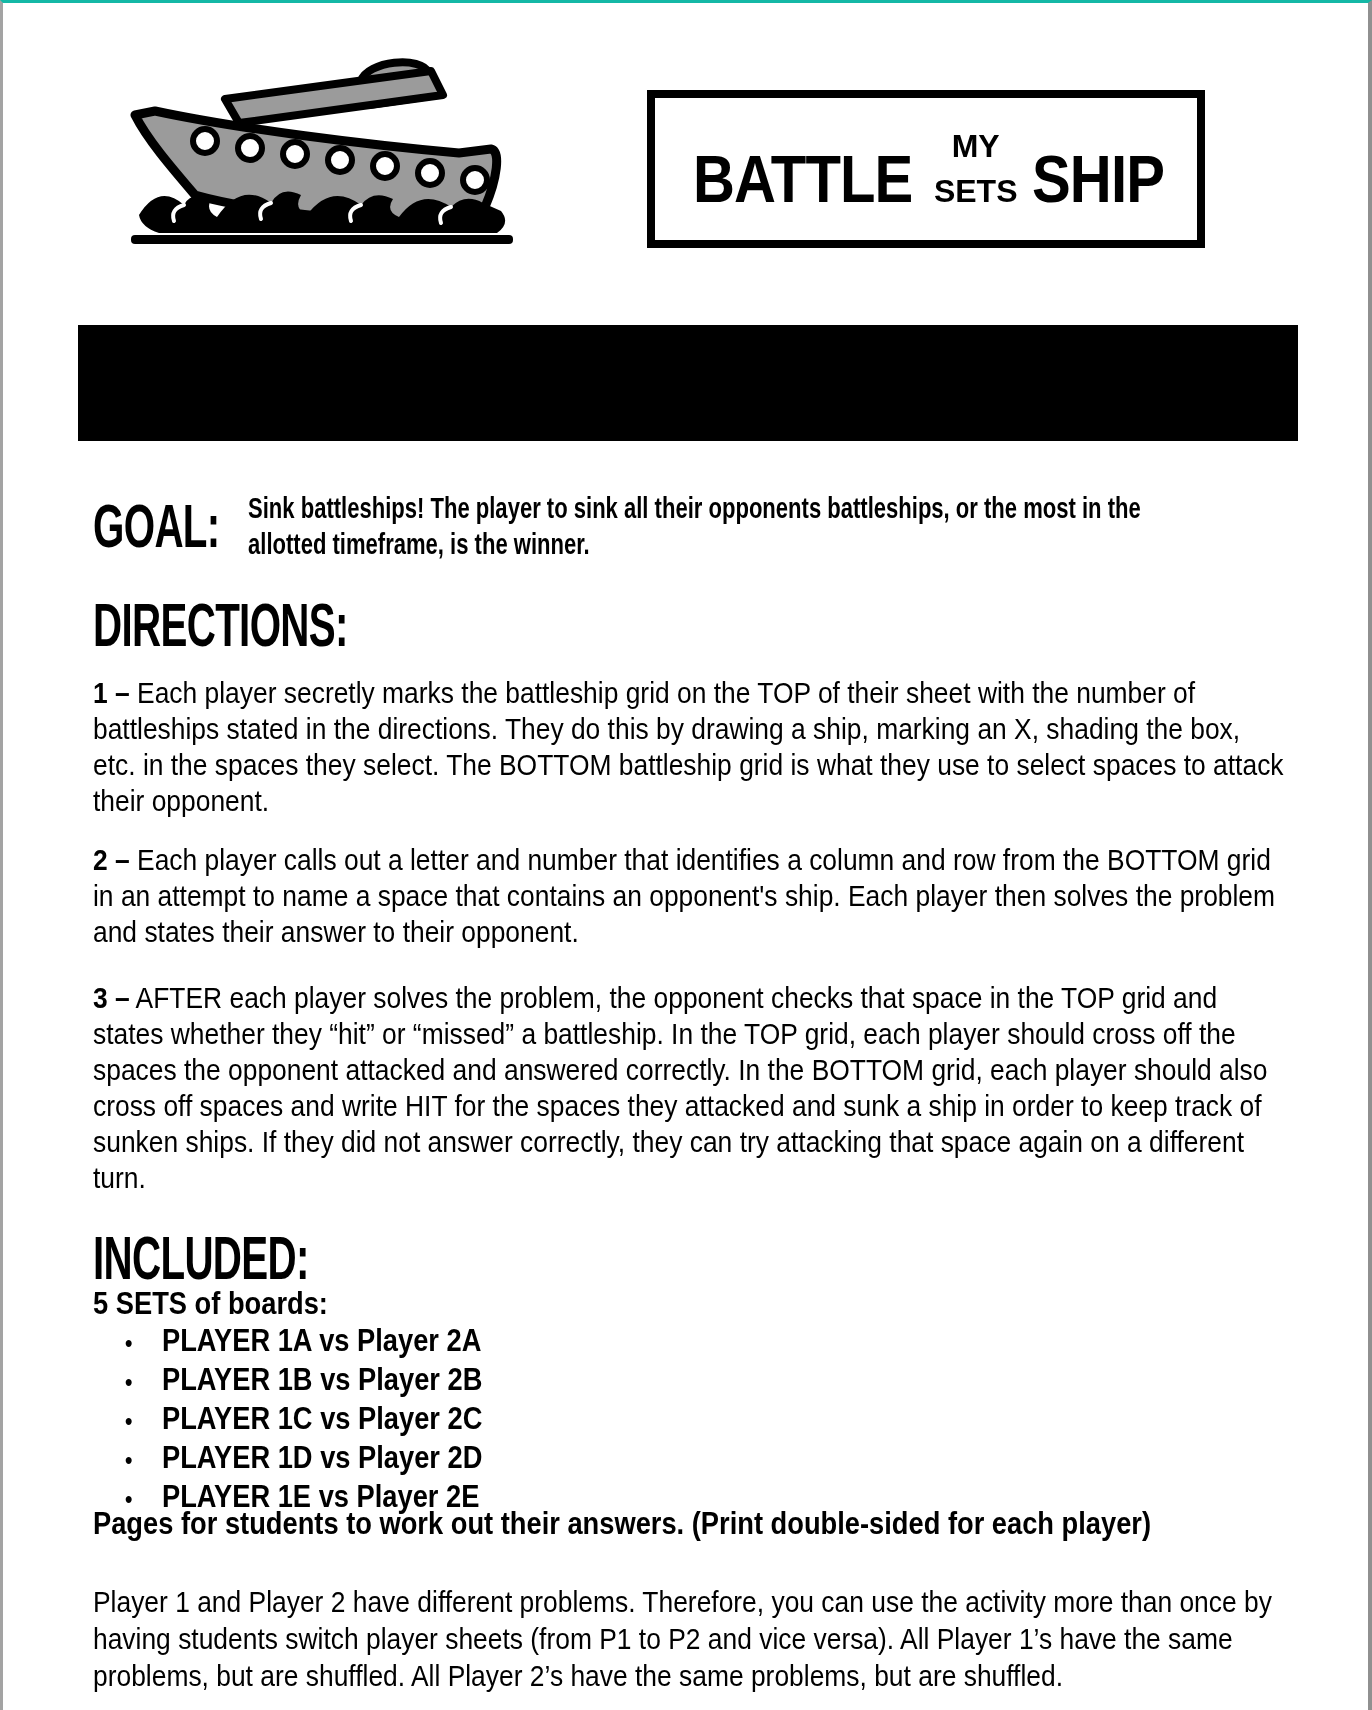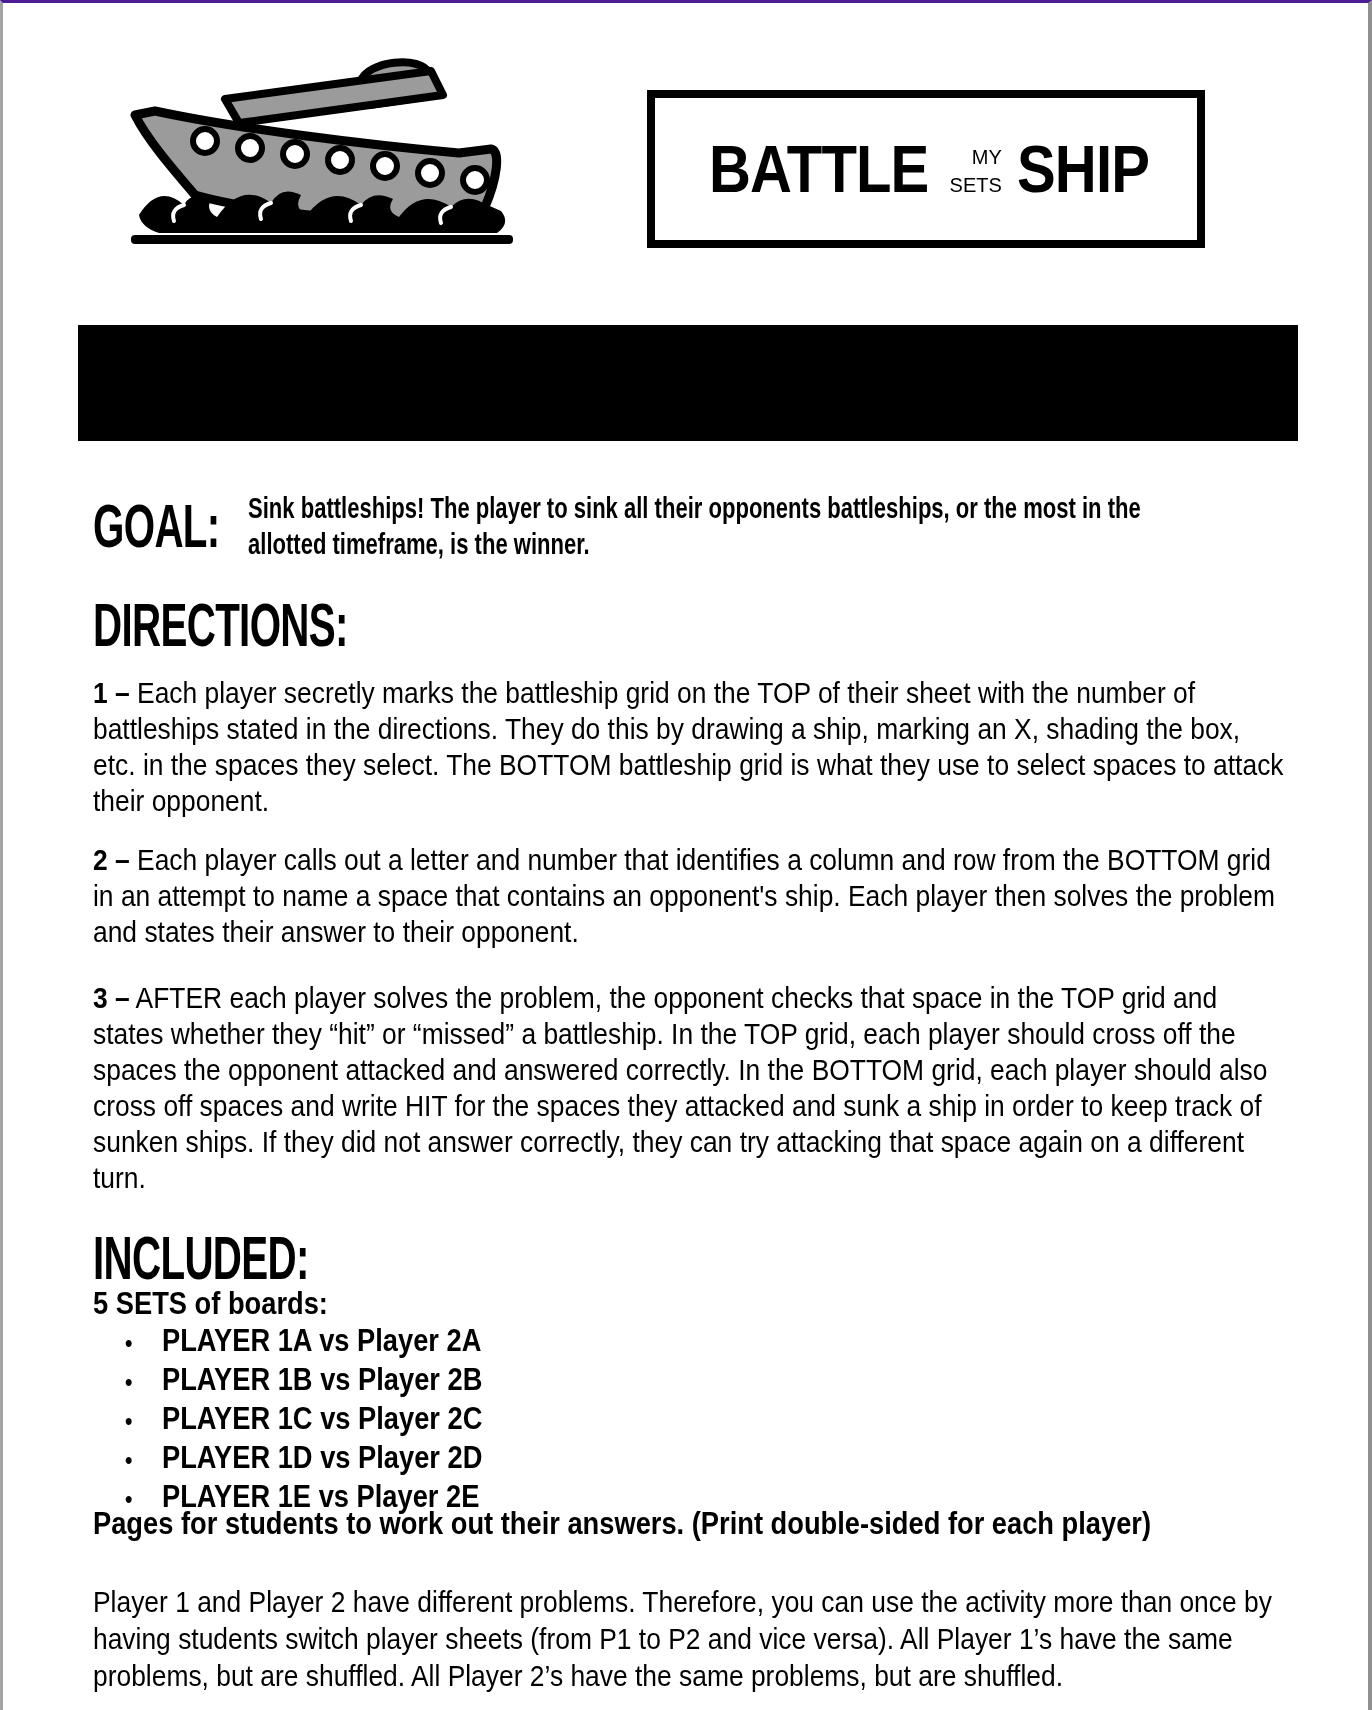--- a/index.html
+++ b/index.html
@@ -1,21 +1,21 @@
 <!DOCTYPE html>
 <html><head>
 <meta charset="utf-8">
 <style>
   html,body{margin:0;padding:0;background:#fff;}
   .page{
     position:relative;
     width:1372px;height:1710px;
     box-sizing:border-box;
     background:#fff;
-    border-top:3px solid #4c1d95;
+    border-top:3px solid #14b8a6;
     border-left:3px solid #a3a3a3;
     border-right:4px solid #909090;
     overflow:hidden;
     font-family:"Liberation Sans",sans-serif;
     color:#000;
   }
   .abs{position:absolute;}
   
   .ship{left:126px;top:50px;width:390px;height:200px;}
   .logo-box{
@@ -24,22 +24,22 @@
     display:flex;align-items:center;justify-content:center;
   }
   .logo-line{white-space:nowrap;}
   .logo-big{
     display:inline-block;vertical-align:baseline;
     font-weight:bold;font-size:66px;line-height:1;
     transform:scaleX(.88);letter-spacing:-1px;
   }
   .logo-stack{
     display:inline-block;vertical-align:baseline;
-    font-weight:normal;font-size:20px;line-height:1.4;
-    text-align:right;margin:0 6px;
+    font-weight:bold;font-size:32px;line-height:1.4;
+    text-align:center;margin:0 6px;
   }
   
   .banner{
     left:75px;top:322px;width:1220px;height:116px;
     background:#000;display:flex;align-items:center;flex-direction:column;
   }
   .banner-line{flex:1;height:7px;background:#fff;}
   .banner-line.left{margin-left:12px;}
   .banner-line.right{margin-right:12px;}
   .banner-title-wrap{position:relative;width:520px;height:100%;flex:0 0 520px;}

